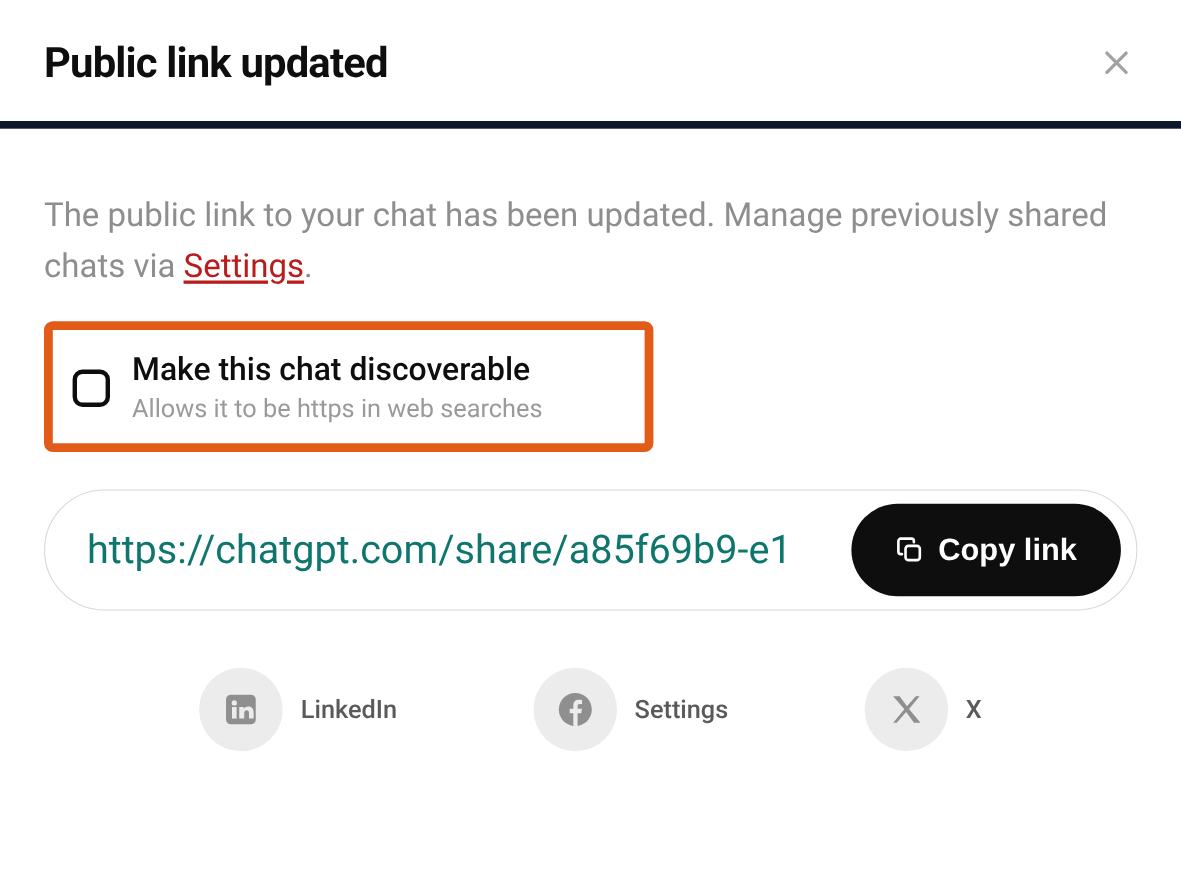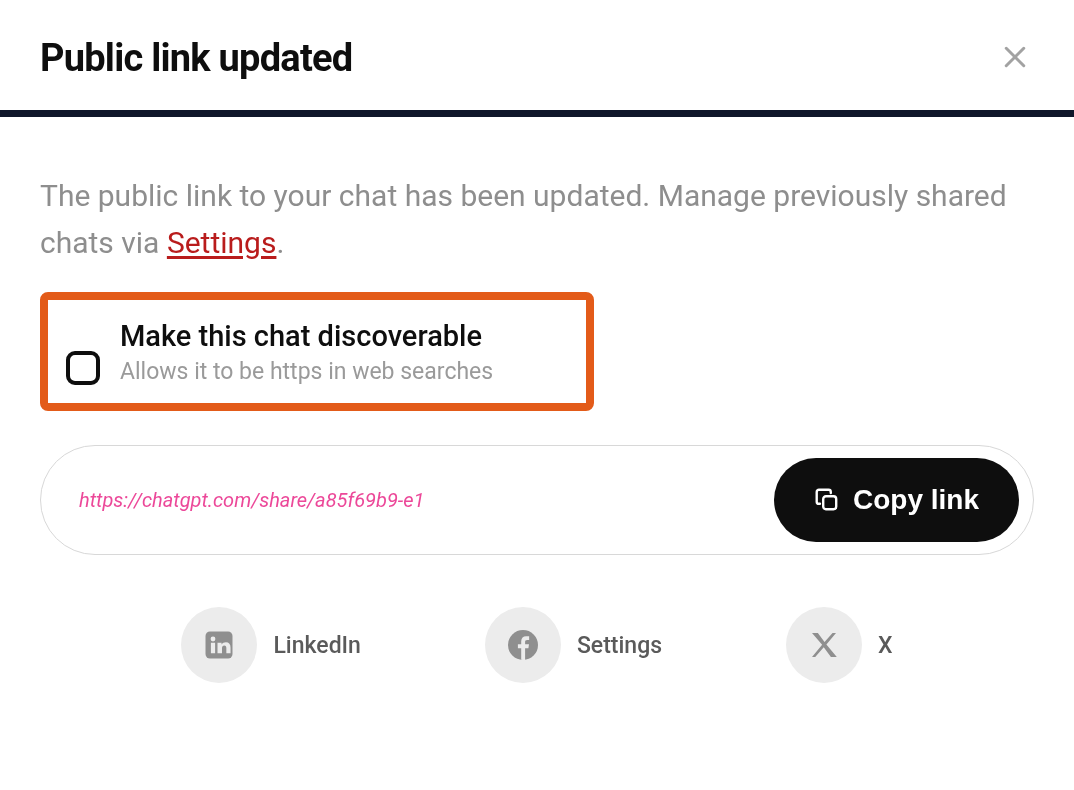--- a/index.html
+++ b/index.html
@@ -52,21 +52,21 @@
     }
 
     
     .highlight-box {
       margin-top: 26px;
       border: 8px solid #e35b19;
       border-radius: 8px;
       padding: 18px 22px 18px 18px;
       width: 554px;
       display: flex;
-      align-items: flex-end;
+      align-items: center;
       gap: 20px;
     }
     .checkbox {
       width: 34px;
       height: 34px;
       border: 4px solid #0e0e0e;
       border-radius: 9px;
       flex: 0 0 auto;
       background: #fff;
       cursor: pointer;
@@ -93,25 +93,24 @@
       border-radius: 70px;
       padding: 12px 14px 12px 38px;
       box-shadow: 0 0 0 0 rgba(0,0,0,0);
       gap: 16px;
       width: 994px;
       margin-left: auto;
       margin-right: auto;
     }
     .link-text {
       flex: 1 1 auto;
-      font-size: 20px;
-      color: #ec4899;
+      font-size: 36px;
+      color: #0f766e;
       white-space: nowrap;
       overflow: hidden;
-      font-style: italic;
     }
     .copy-btn {
       display: flex;
       align-items: center;
       gap: 13px;
       background: #0e0e0e;
       color: #fff;
       border: none;
       border-radius: 50px;
       padding: 26px 40px;

